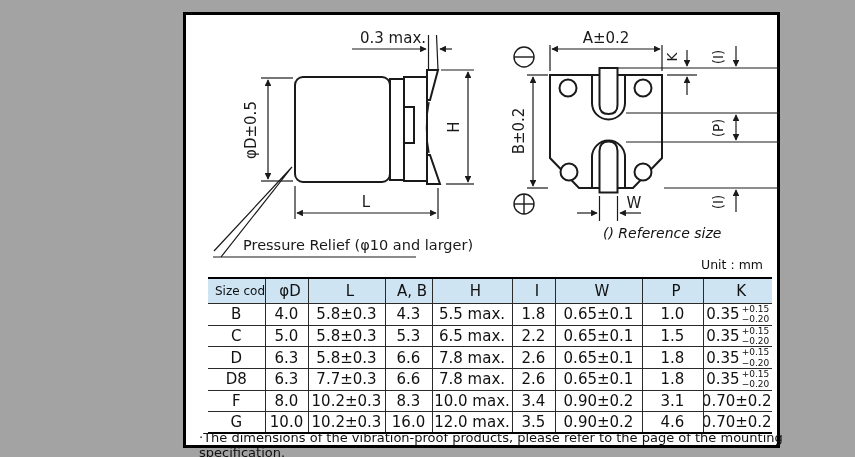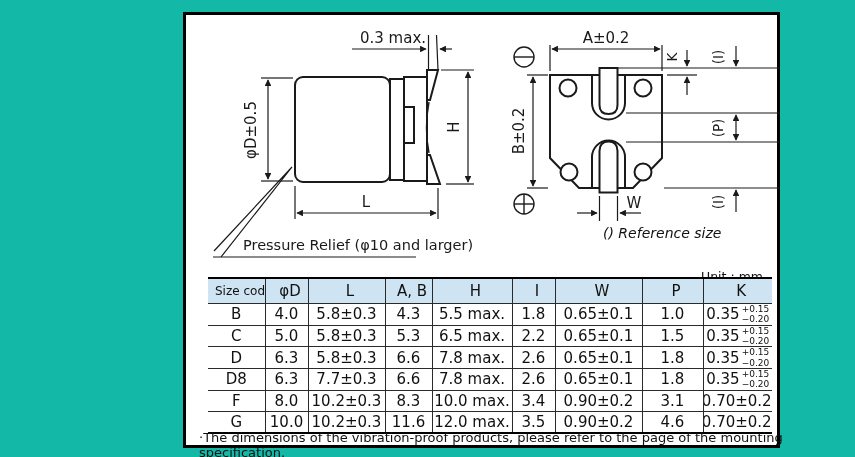--- a/index.html
+++ b/index.html
@@ -1,29 +1,29 @@
 <!DOCTYPE html>
 <html><head>
 <meta charset="utf-8">
 <style>
   html,body{margin:0;padding:0;background:#ffffff;}
-  #stage{position:relative;width:855px;height:457px;background:#14b8a6;overflow:hidden;
+  #stage{position:relative;width:855px;height:457px;background:#a3a3a3;overflow:hidden;
          font-family:"DejaVu Sans","Liberation Sans",sans-serif;color:#111;}
   #frame{position:absolute;left:183px;top:12px;width:597px;height:436px;
          border:3px solid #000;box-sizing:border-box;background:#fff;}
   svg{position:absolute;left:0;top:0;}
   svg text{fill:#1a1a1a;font-family:"DejaVu Sans","Liberation Sans",sans-serif;}
   .ol{fill:#ffffff;stroke:#1a1a1a;stroke-width:2px;}
   .ln{fill:none;stroke:#1a1a1a;stroke-width:1.2px;}
   .thin{fill:none;stroke:#1a1a1a;stroke-width:1.4px;}
   .dimtxt{font-size:15px;}
   .dimtxt-s{font-size:13.5px;}
 
   #ref-note{position:absolute;left:603px;top:225px;font-size:14px;font-style:italic;}
-  #unit-note{position:absolute;left:650px;top:269px;width:113px;text-align:right;font-size:12.5px;}
+  #unit-note{position:absolute;left:650px;top:257px;width:113px;text-align:right;font-size:12.5px;}
 
   #size-table{position:absolute;left:208px;top:277px;}
   table{border-collapse:collapse;table-layout:fixed;width:564px;
         border-top:2.5px solid #000;border-bottom:2.5px solid #000;}
   th,td{border-left:1.1px solid #2a2a2a;border-top:1.1px solid #2a2a2a;
         text-align:center;vertical-align:middle;padding:0;font-weight:normal;
         font-size:15px;white-space:nowrap;overflow:hidden;}
   th{background:#cee4f3;height:24px;padding-left:7px;}
   td{height:20px;}
   th:first-child,td:first-child{border-left:none;}
@@ -266,21 +266,21 @@
                   <span></span>
                   <span></span>
                 </span>
               </div>
             </td>
       </tr>
       <tr>
         <td>G</td>
         <td>10.0</td>
         <td>10.2±0.3</td>
-        <td>11.6</td>
+        <td>16.0</td>
         <td>12.0 max.</td>
         <td>3.5</td>
         <td>0.90±0.2</td>
         <td>4.6</td>
         <td>
               <div class="kcell">
                 <span>0.70±0.2</span>
                 <span class="tol">
                   <span></span>
                   <span></span>

